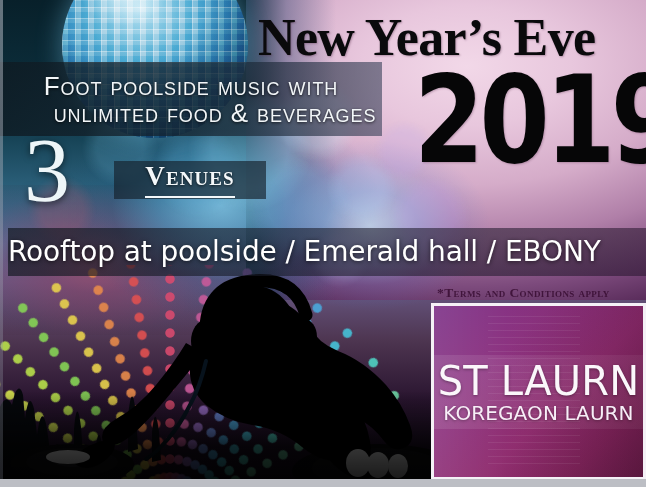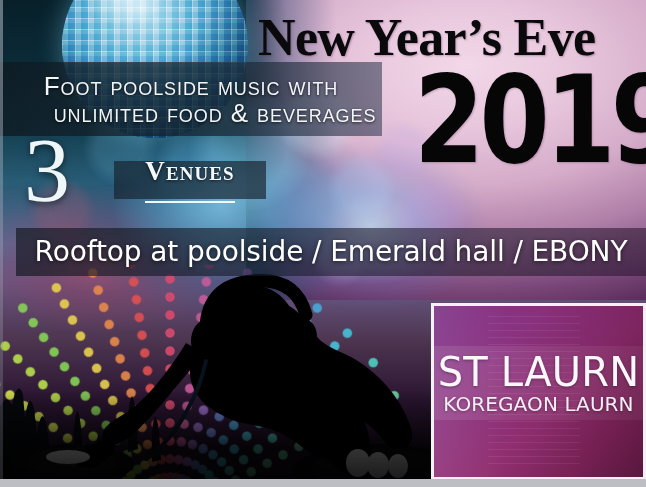--- a/index.html
+++ b/index.html
@@ -217,29 +217,29 @@
   }
   .venues-box .lbl {
     color: #f4f8fa;
     font-family: "Liberation Serif", serif;
     font-variant: small-caps;
     font-weight: 700;
     font-size: 27px;
     letter-spacing: 0.04em;
     line-height: 1;
     border-bottom: 2px solid #f4f8fa;
-    padding-bottom: 16px;
+    padding-bottom: 6px;
     text-shadow: 0 1px 3px rgba(0,0,0,0.7);
   }
 
   .venue-line {
     position: absolute;
-    left: 16px; right: 0; top: 228px; height: 48px;
+    left: 8px; right: 0; top: 228px; height: 48px;
     background: linear-gradient(to right, rgba(16,22,30,0.66) 0%, rgba(26,28,42,0.58) 50%, rgba(38,20,44,0.55) 100%);
-    display: flex; align-items: center; justify-content: center;
+    display: flex; align-items: center; 
   }
   .venue-line .lbl {
     color: #ffffff;
     font-family: "DejaVu Sans", sans-serif;
     font-weight: 400;
     font-size: 28px;
     line-height: 1;
     letter-spacing: -0.004em;
     white-space: nowrap;
     text-shadow: 0 1px 4px rgba(0,0,0,0.65);
@@ -271,21 +271,21 @@
     position: absolute; inset: 0;
     background: linear-gradient(to right, rgba(255,255,255,0.10) 0%, rgba(255,255,255,0.02) 35%, rgba(0,0,0,0.12) 100%);
   }
   .stlaurn-frame .texture {
     position: absolute; left: 26%; top: 6%; width: 44%; height: 88%;
     background-image: repeating-linear-gradient(to bottom, rgba(255,255,255,0.09) 0 1px, rgba(0,0,0,0) 1px 7px);
     opacity: 0.8;
   }
   .stlaurn-textband {
     position: absolute;
-    left: 0; right: 0; top: 40px; height: 74px;
+    left: 0; right: 0; top: 49px; height: 74px;
     background: linear-gradient(to right, rgba(255,255,255,0.10), rgba(255,255,255,0.05));
     display: flex; flex-direction: column;
     align-items: center; justify-content: center;
     gap: 2px;
   }
   .stlaurn-textband .n1 {
     color: #fbf7fb;
     font-family: "DejaVu Sans", sans-serif;
     font-weight: 400;
     font-size: 40px;
@@ -461,20 +461,21 @@
 
   <div class="num-three">3</div>
   <div class="venues-box">
     <span class="lbl">Venues</span>
   </div>
 
   <div class="venue-line">
     <span class="lbl">Rooftop at poolside / Emerald hall / EBONY</span>
   </div>
 
+  <div class="terms">*Terms and Conditions apply</div>
 
   <div class="stlaurn-frame">
     <div class="texture"></div>
     <div class="sheen"></div>
     <div class="stlaurn-textband">
       <div class="n1">ST LAURN</div>
       <div class="n2">KOREGAON LAURN</div>
     </div>
   </div>
 

